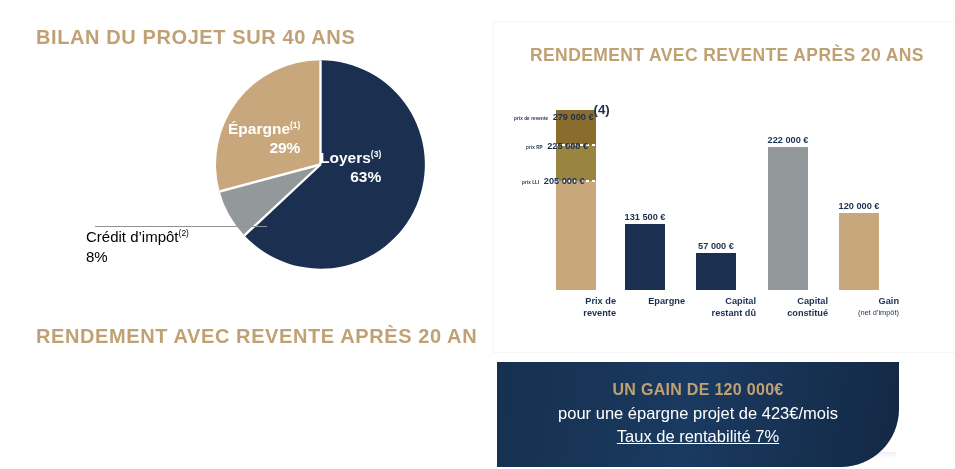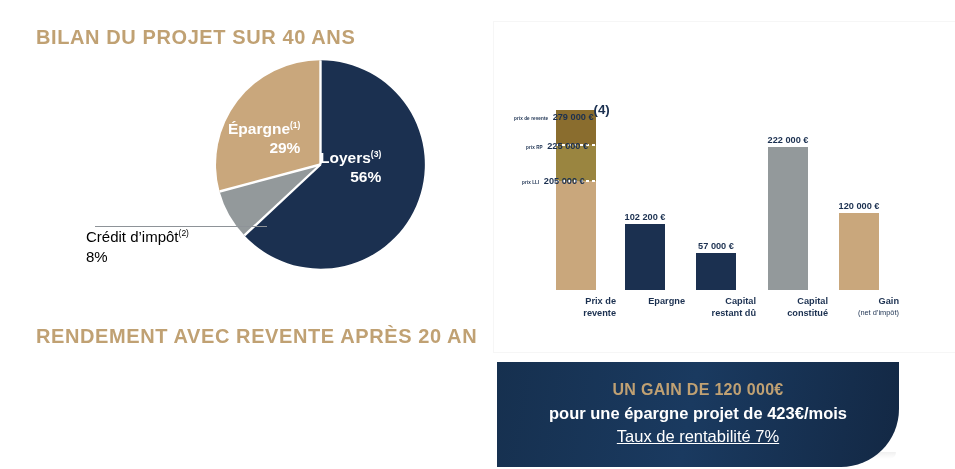--- a/index.html
+++ b/index.html
@@ -106,21 +106,21 @@
   }
   #banner-inner{
     position:absolute;inset:0;
     display:flex;flex-direction:column;align-items:center;justify-content:center;
     text-align:center;
   }
   #banner-line1{
     color:#c0a173;font-size:16px;font-weight:700;letter-spacing:.3px;
     margin-bottom:3px;
   }
-  #banner-line2{color:#ffffff;font-size:16.5px;font-weight:700;line-height:1.42;}
+  #banner-line2{color:#ffffff;font-size:16.5px;font-weight:400;line-height:1.42;}
   #banner-line3{color:#ffffff;font-size:16.5px;font-weight:400;line-height:1.42;text-decoration:underline;}
   #banner-shadow{
     position:absolute;left:500px;top:452px;width:396px;height:7px;
     background:linear-gradient(to bottom,rgba(0,0,0,.06),rgba(0,0,0,0));
     border-bottom-right-radius:40px;
     pointer-events:none;
   }
 </style>
 </head>
 <body>
@@ -143,39 +143,40 @@
       <g stroke="#ffffff" stroke-width="2.2" fill="none">
         <line x1="100" y1="100" x2="100" y2="4"></line>
         <line x1="100" y1="100" x2="29.9" y2="165.4"></line>
         <line x1="100" y1="100" x2="7.0" y2="124.9"></line>
       </g>
     </svg>
   </div>
 
   <div class="pie-label" id="lbl-loyers">
     <span>Loyers</span><sup>(3)</sup><br>
-    <span>56%</span>
+    <span>63%</span>
   </div>
 
   <div class="pie-label" id="lbl-epargne">
     <span>Épargne</span><sup>(1)</sup><br>
     <span>29%</span>
   </div>
 
   <div id="leader-line"></div>
   <div id="lbl-credit">
     <span>Crédit d’impôt</span><sup>(2)</sup><br>
     <span>8%</span>
   </div>
 
   <div class="gold-heading" id="h-rend-left">RENDEMENT AVEC REVENTE APRÈS 20 AN</div>
 
   <div id="right-panel"></div>
   <div id="right-panel-edge"></div>
 
+  <div class="gold-heading" id="h-rend-right">RENDEMENT AVEC REVENTE APRÈS 20 ANS</div>
 
   <div id="bars">
 
     <div class="bar" style="left:62px;width:40px;height:180px;bottom:62px;background:#c9a77c;">
 
       <div class="stack-seg" style="top:0;height:35px;background:#8a6d2e;"></div>
       <div class="stack-seg" style="top:35px;height:36px;background:#9a8540;"></div>
       <div class="dash-line" style="top:34px;"></div>
       <div class="dash-line" style="top:70px;"></div>
     </div>
@@ -194,21 +195,21 @@
       <span class="tier-pre">prix LLI</span>
       <span class="tier-amt">205 000 €</span>
     </div>
 
     <div class="bar-cat" style="left:42px;top:274px;width:80px;">
       <span>Prix de</span><br>
       <span>revente</span>
     </div>
 
     <div class="bar" style="left:131px;width:40px;height:66px;bottom:62px;background:#1b3050;"></div>
-    <div class="bar-val" style="left:111px;top:190px;width:80px;">102 200 €</div>
+    <div class="bar-val" style="left:111px;top:190px;width:80px;">131 500 €</div>
     <div class="bar-cat" style="left:111px;top:274px;width:80px;">
       <span>Epargne</span>
     </div>
 
     <div class="bar" style="left:202px;width:40px;height:37px;bottom:62px;background:#1b3050;"></div>
     <div class="bar-val" style="left:182px;top:219px;width:80px;">57 000 €</div>
     <div class="bar-cat" style="left:182px;top:274px;width:80px;">
       <span>Capital</span><br>
       <span>restant dû</span>
     </div>

